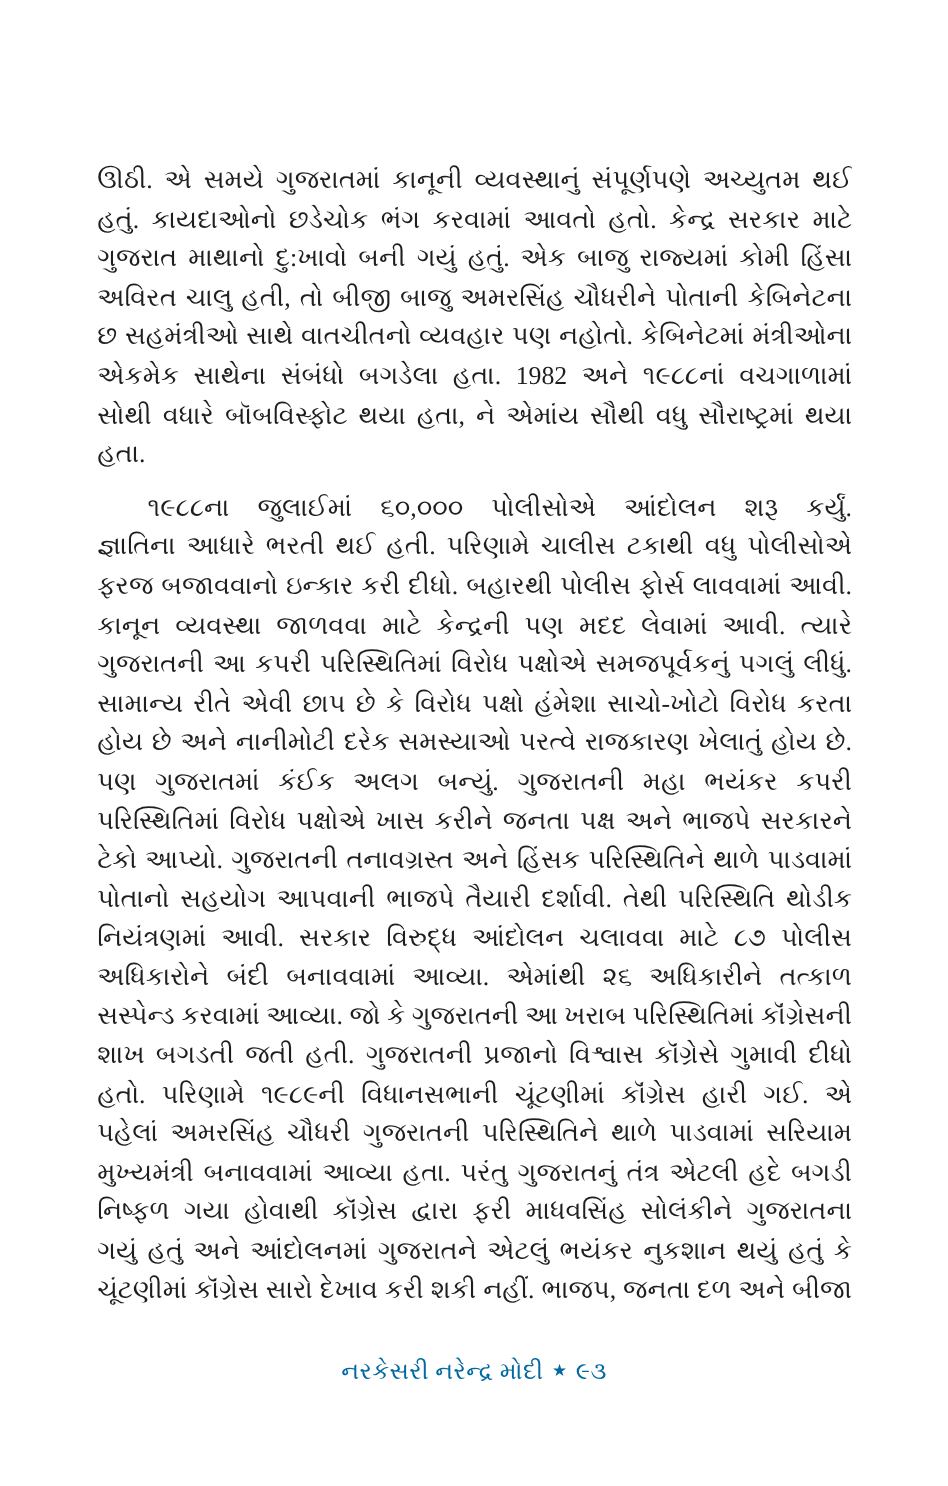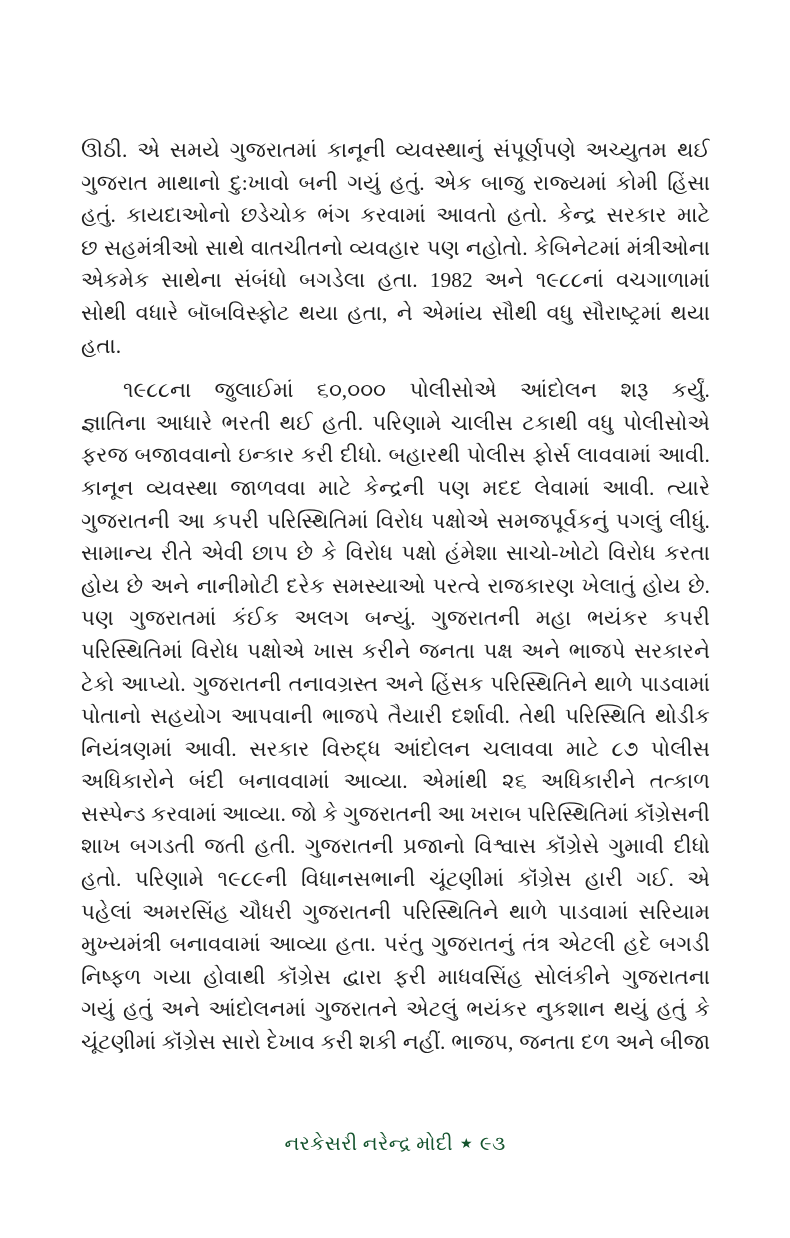--- a/index.html
+++ b/index.html
@@ -39,40 +39,41 @@
   .line.indent {
     padding-left: 42px;
     margin-top: 12px;
   }
   .footer {
     position: absolute;
     left: 0;
     top: 1128px;
     width: 790px;
     text-align: center;
-    color: #14532d;
+    color: #0369a1;
     font-size: 20px;
     line-height: 30px;
     letter-spacing: 0.3px;
   }
   .footer .star {
     display: inline-block;
     font-size: 14px;
     vertical-align: 2px;
     padding: 0 7px;
   }
 </style>
 </head>
 <body>
 
 <div class="page">
   <div class="text-block" id="text-block">
       <div class="line">ઊઠી. એ સમયે ગુજરાતમાં કાનૂની વ્યવસ્થાનું સંપૂર્ણપણે અચ્યુતમ થઈ ગયું</div>
+      <div class="line">હતું. કાયદાઓનો છડેચોક ભંગ કરવામાં આવતો હતો. કેન્દ્ર સરકાર માટે</div>
       <div class="line">ગુજરાત માથાનો દુ:ખાવો બની ગયું હતું. એક બાજુ રાજ્યમાં કોમી હિંસા</div>
-      <div class="line">હતું. કાયદાઓનો છડેચોક ભંગ કરવામાં આવતો હતો. કેન્દ્ર સરકાર માટે</div>
+      <div class="line">અવિરત ચાલુ હતી, તો બીજી બાજુ અમરસિંહ ચૌધરીને પોતાની કેબિનેટના</div>
       <div class="line">છ સહમંત્રીઓ સાથે વાતચીતનો વ્યવહાર પણ નહોતો. કેબિનેટમાં મંત્રીઓના</div>
       <div class="line">એકમેક સાથેના સંબંધો બગડેલા હતા. 1982 અને ૧૯૮૮નાં વચગાળામાં</div>
       <div class="line">સોથી વધારે બૉબવિસ્ફોટ થયા હતા, ને એમાંય સૌથી વધુ સૌરાષ્ટ્રમાં થયા</div>
       <div class="line no-just">હતા.</div>
       <div class="line indent">૧૯૮૮ના જુલાઈમાં ૬૦,૦૦૦ પોલીસોએ આંદોલન શરૂ કર્યું.</div>
       <div class="line">જ્ઞાતિના આધારે ભરતી થઈ હતી. પરિણામે ચાલીસ ટકાથી વધુ પોલીસોએ</div>
       <div class="line">ફરજ બજાવવાનો ઇન્કાર કરી દીધો. બહારથી પોલીસ ફોર્સ લાવવામાં આવી.</div>
       <div class="line">કાનૂન વ્યવસ્થા જાળવવા માટે કેન્દ્રની પણ મદદ લેવામાં આવી. ત્યારે</div>
       <div class="line">ગુજરાતની આ કપરી પરિસ્થિતિમાં વિરોધ પક્ષોએ સમજપૂર્વકનું પગલું લીધું.</div>
       <div class="line">સામાન્ય રીતે એવી છાપ છે કે વિરોધ પક્ષો હંમેશા સાચો-ખોટો વિરોધ કરતા</div>

